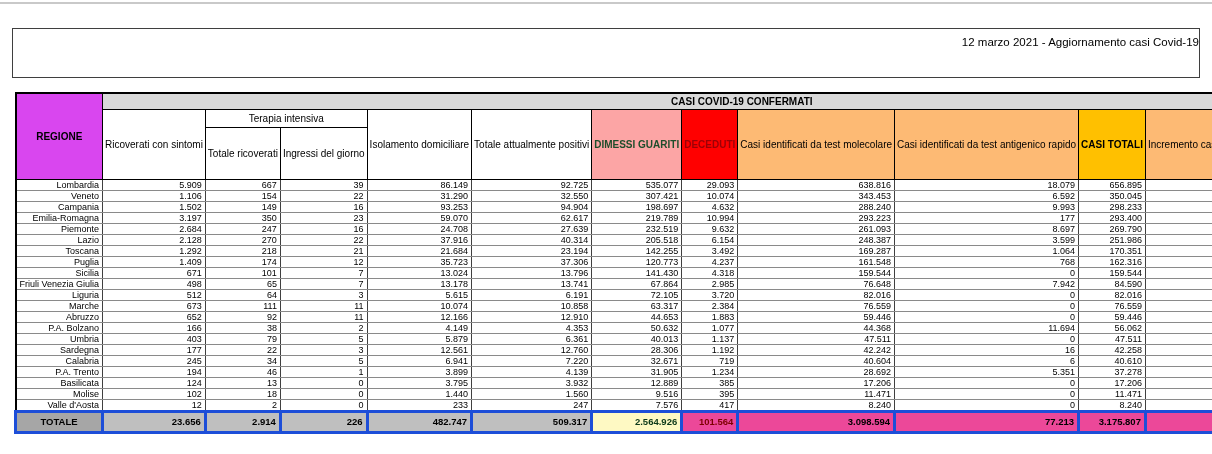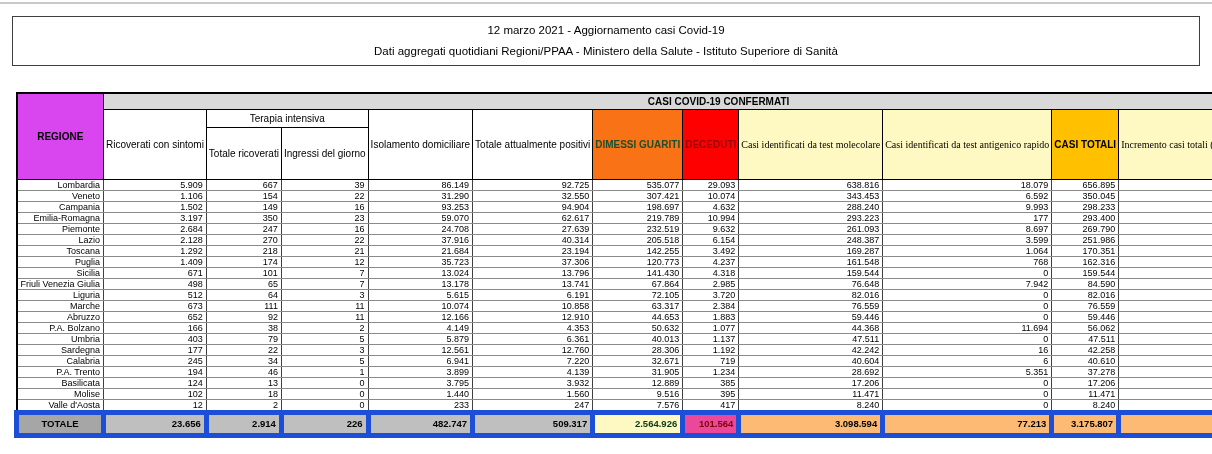--- a/index.html
+++ b/index.html
@@ -1,60 +1,59 @@
 <!DOCTYPE html>
 <html><head>
 <meta charset="utf-8">
 <style>
   * { margin:0; padding:0; box-sizing:border-box; }
   html,body { width:1212px; height:454px; background:#ffffff; overflow:hidden;
               font-family:"Liberation Sans", sans-serif; color:#000; }
   .top-rule { position:absolute; left:0; top:2px; width:1212px; height:2px; background:#c9c9c9; }
 
-  .title-box { position:absolute; left:12px; top:16px; width:1188px; height:50px;
-               border:1px solid #3f3f3f; background:#fff; text-align:center; }
+  .title-box { position:absolute; left:12px; top:28px; width:1188px; height:50px;
+               border:1px solid #3f3f3f; background:#fff; text-align:right; }
   .title-line1 { margin-top:7px; font-size:11.5px; }
   .title-line2 { margin-top:9px; font-size:11.5px; }
 
   table { position:absolute; left:14px; top:92px; border-collapse:collapse; table-layout:fixed; }
   th, td { border:1px solid #595959; overflow:hidden; white-space:nowrap; }
 
   thead th { font-size:10px; font-weight:normal; text-align:center; vertical-align:middle;
              background:#fff; padding:1px 2px; border:1px solid #000; }
   th.group   { background:#d9d9d9; font-weight:bold; font-size:10px; height:16px; }
   th.regione { background:#d946ef; font-weight:bold; font-size:10px; }
   th.terapia { height:18px; }
-  th.green   { background:#f97316; color:#1e4d2b; font-weight:bold;margin-top:44px; }
+  th.green   { background:#fca5a5; color:#1e4d2b; font-weight:bold;margin-top:44px; }
   th.red     { background:#FF0000; color:#9C0006; font-weight:bold; }
-  th.yellow  { background:#fef9c3;font-family:Liberation Serif, serif; }
+  th.yellow  { background:#fdba74; }
   th.yellow-b{ background:#FFC000; font-weight:bold; }
   th.tall    { height:52px; }
 
   tbody td { height:10px; line-height:10px; font-size:9px; padding:0 3px;
              border-left:1px solid #404040; border-right:1px solid #404040;
              border-top:1px solid #8a8a8a; border-bottom:1px solid #8a8a8a; background:#fff; }
   tbody td.region { text-align:right; }
   tbody td.num { text-align:right; }
   table { border:2px solid #000; }
 
   tfoot td { height:18px; line-height:18px; font-size:9.5px; font-weight:bold;
-             border:5px solid #1d4ed8; background:#bfbfbf; text-align:right; padding:0 3px; }
+             border:3px solid #1d4ed8; background:#bfbfbf; text-align:right; padding:0 3px; }
   tfoot td.t-label { background:#a6a6a6; text-align:center; }
   tfoot td.t-green { background:#fef9c3; color:#0b3818; }
   tfoot td.t-red   { background:#ec4899; color:#7d0000; }
-  tfoot td.t-yellow{ background:#fdba74; }
+  tfoot td.t-yellow{ background:#ec4899; }
 </style>
 </head>
 <body>
 
 <div class="top-rule"></div>
 
 <div class="title-box">
   <div class="title-line1">12 marzo 2021 - Aggiornamento casi Covid-19</div>
-  <div class="title-line2">Dati aggregati quotidiani Regioni/PPAA - Ministero della Salute - Istituto Superiore di Sanità</div>
 </div>
 
 <table>
   <colgroup>
     <col style="width:106px">
       <col style="width:66px">
       <col style="width:66px">
       <col style="width:66px">
     <col style="width:66px">
       <col style="width:66px">

